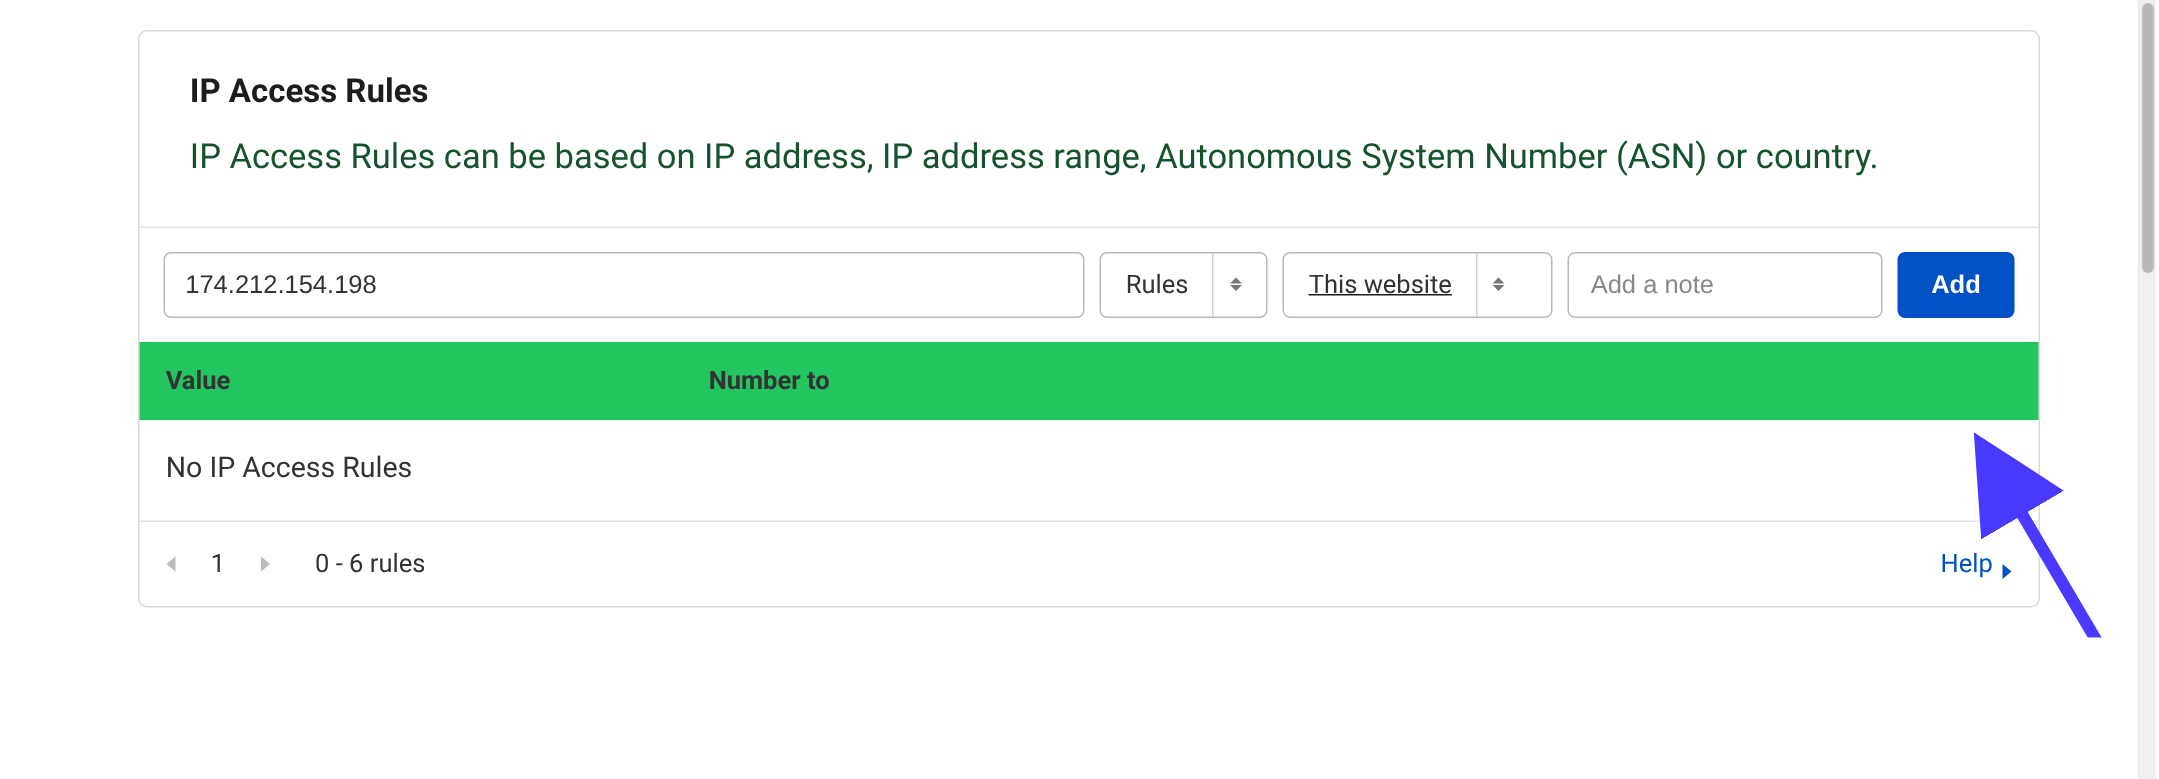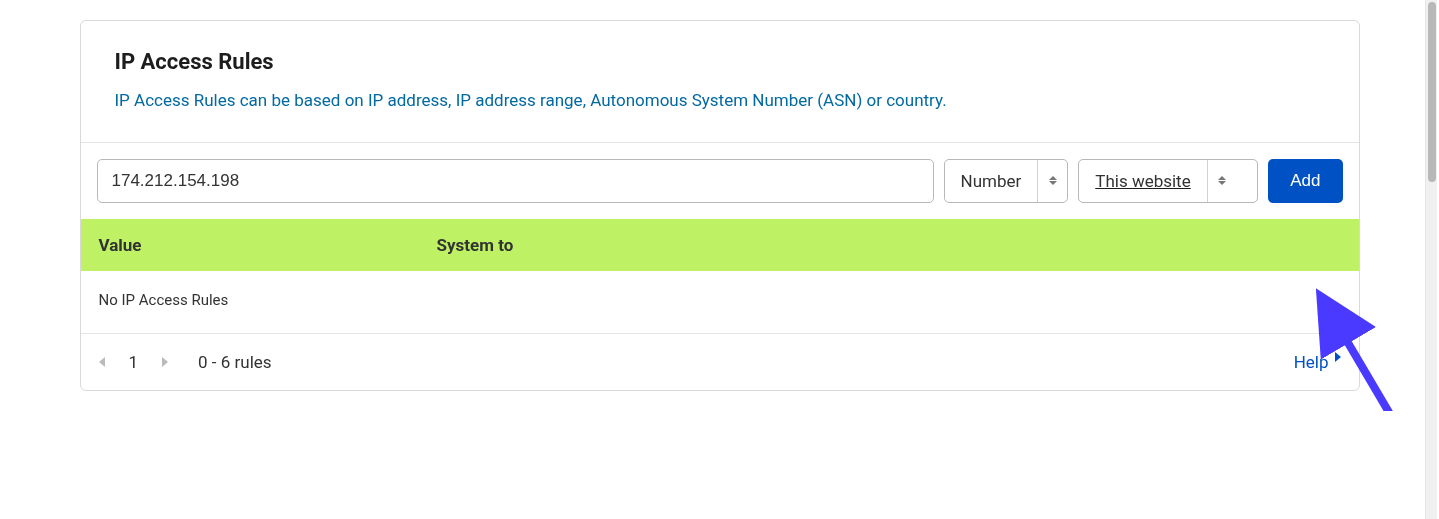--- a/index.html
+++ b/index.html
@@ -16,34 +16,35 @@
     .container {
       width: 1280px;
       margin: 0 auto;
       position: relative;
     }
     .card {
       border: 1px solid #d9d9d9;
       border-radius: 6px;
       background: #fff;
       overflow: visible;
+      margin-left: 12px;
     }
     .card-header {
       padding: 28px 34px 28px 34px;
       border-bottom: 1px solid #e5e5e5;
     }
     .card-title {
       font-size: 22px;
       font-weight: 700;
       color: #1d1d1d;
       margin-bottom: 14px;
     }
     .card-desc {
-      font-size: 17px;
-      color: #0369a1;
+      font-size: 23px;
+      color: #14532d;
       line-height: 1.5;
     }
     .card-body {
       padding: 16px 16px 0 16px;
     }
     .search-wrap {
       position: relative;
       margin-bottom: 16px;
     }
     .search-icon {
@@ -139,38 +140,39 @@
       color: #888;
     }
     .add-button {
       height: 44px;
       padding: 0 22px;
       background: #0051c3;
       color: #fff;
       border: none;
       border-radius: 5px;
       font-size: 17px;
-      font-weight: 400;
+      font-weight: 700;
       cursor: pointer;
     }
     .table-header {
       display: flex;
-      background: #bef264;
+      background: #22c55e;
       padding: 16px 16px;
       margin: 0 -16px;
       font-size: 17px;
       font-weight: 700;
       color: #333;
+      gap: 24px;
     }
     .th-value { flex: 0 0 340px; padding-left: 2px; }
     .th-applies { flex: 0 0 480px; }
     .th-action { flex: 1 1 auto; }
     .empty-row {
       padding: 20px 2px 24px 2px;
-      font-size: 15px;
+      font-size: 19px;
       color: #333;
       border-bottom: 1px solid #e5e5e5;
       margin: 0 -16px;
       padding-left: 18px;
       padding-right: 18px;
     }
     .footer {
       display: flex;
       align-items: center;
       justify-content: space-between;
@@ -206,21 +208,21 @@
       font-size: 17px;
       color: #333;
     }
     .pager-info {
       font-size: 17px;
       color: #333;
       margin-left: 10px;
     }
     .help-link {
       display: flex;
-      align-items: flex-start;
+      align-items: flex-end;
       gap: 6px;
       color: #0051c3;
       font-size: 17px;
       cursor: pointer;
       text-decoration: none;
     }
     .help-caret {
       width: 0;
       height: 0;
       border-top: 5px solid transparent;
@@ -261,42 +263,43 @@
       <p class="card-desc">IP Access Rules can be based on IP address, IP address range, Autonomous System Number (ASN) or country.</p>
     </div>
 
     <div class="card-body">
 
 
       <div class="row-inputs">
         <input type="text" class="ip-input" value="174.212.154.198" style="">
 
         <div class="select-wrap select-block">
-          <span class="select-label">Number</span>
+          <span class="select-label">Rules</span>
           <span class="select-caret">
             <span class="caret-up"></span>
             <span class="caret-down"></span>
           </span>
         </div>
 
         <div class="select-wrap select-scope">
           <span class="select-label">This website</span>
           <span class="select-caret">
             <span class="caret-up"></span>
             <span class="caret-down"></span>
           </span>
         </div>
 
+        <input type="text" class="note-input" placeholder="Add a note" style="">
 
         <button class="add-button">Add</button>
       </div>
 
       <div class="table-header">
         <div class="th-value">Value</div>
-        <div class="th-applies">System to</div>
+        <div class="th-applies">Number to</div>
       </div>
 
       <div class="empty-row">No IP Access Rules</div>
 
       <div class="footer">
         <div class="pager">
           <div class="pager-nav">
             <span class="pager-arrow pager-left"></span>
             <span class="pager-page">1</span>
             <span class="pager-arrow pager-right"></span>

